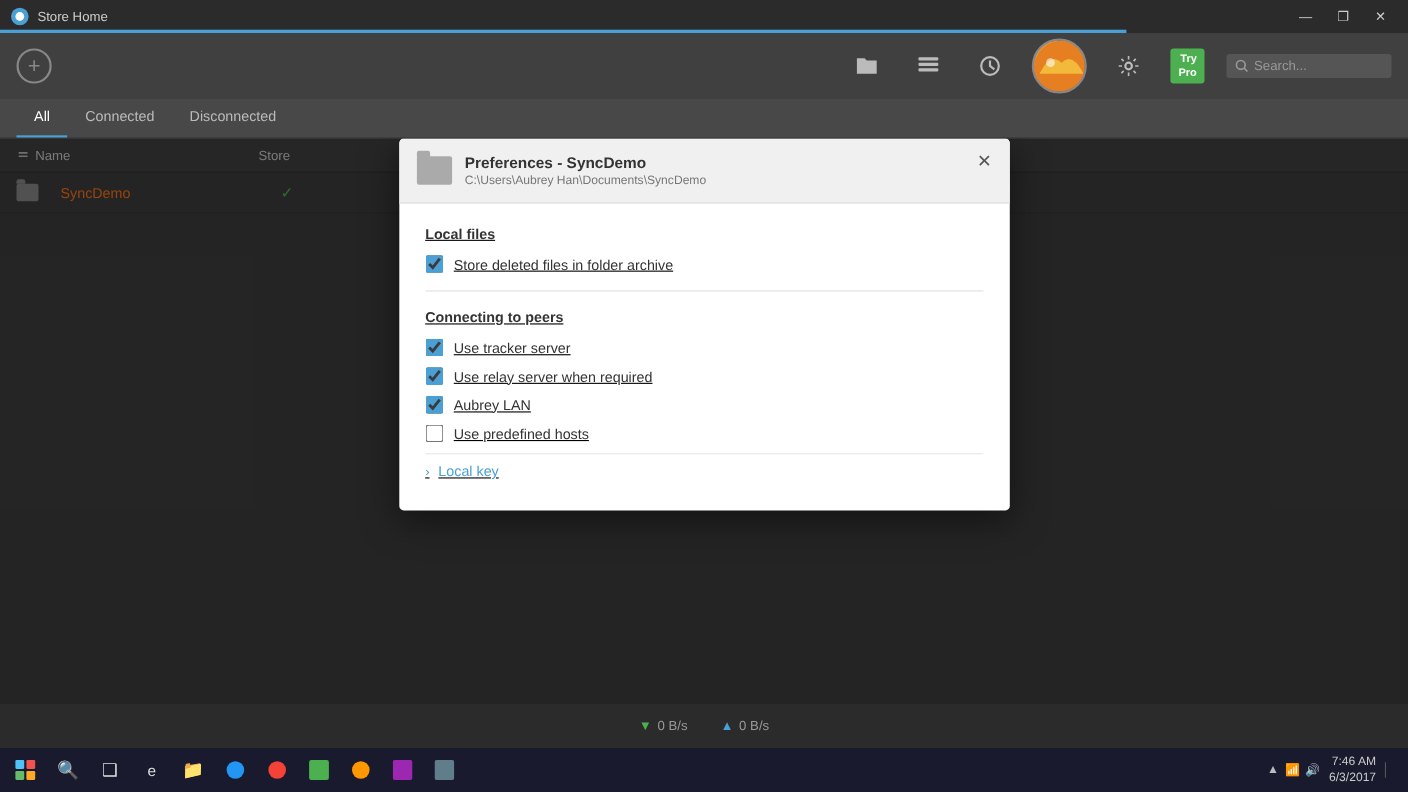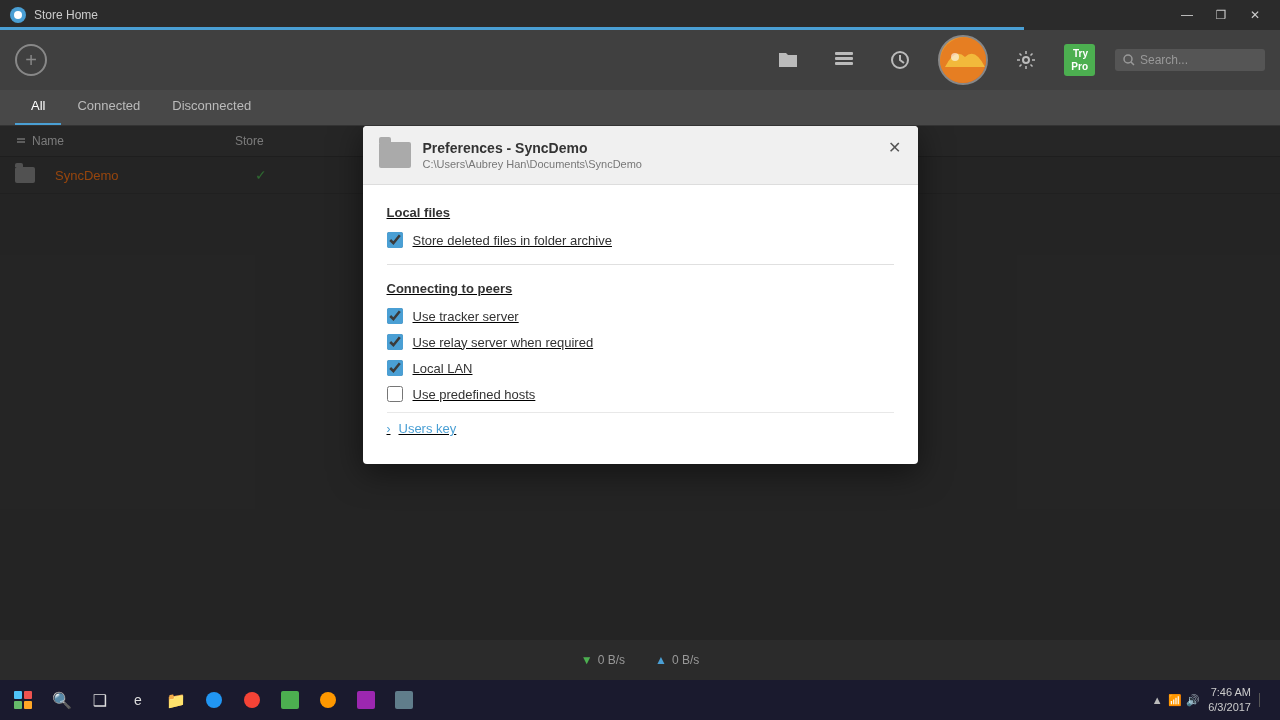--- a/index.html
+++ b/index.html
@@ -570,30 +570,30 @@
           <div class="checkbox-row">
             <input type="checkbox" checked="" style="">
             <label class="checkbox-label">Use tracker server</label>
           </div>
           <div class="checkbox-row">
             <input type="checkbox" checked="" style="">
             <label class="checkbox-label">Use relay server when required</label>
           </div>
           <div class="checkbox-row">
             <input type="checkbox" checked="" style="">
-            <label class="checkbox-label">Local LAN</label>
+            <label class="checkbox-label">Aubrey LAN</label>
           </div>
           <div class="checkbox-row">
             <input type="checkbox" style="">
             <label class="checkbox-label">Use predefined hosts</label>
           </div>
 
           <div class="view-key-row">
             <span class="chevron-right">›</span>
-            <span>Users key</span>
+            <span>Local key</span>
           </div>
         </div>
       </div>
     </div>
   </div>
 
   <div class="bottom-bar">
     <div class="speed-item">
       <span class="speed-arrow-down">▼</span>
       <span>0 B/s</span>

